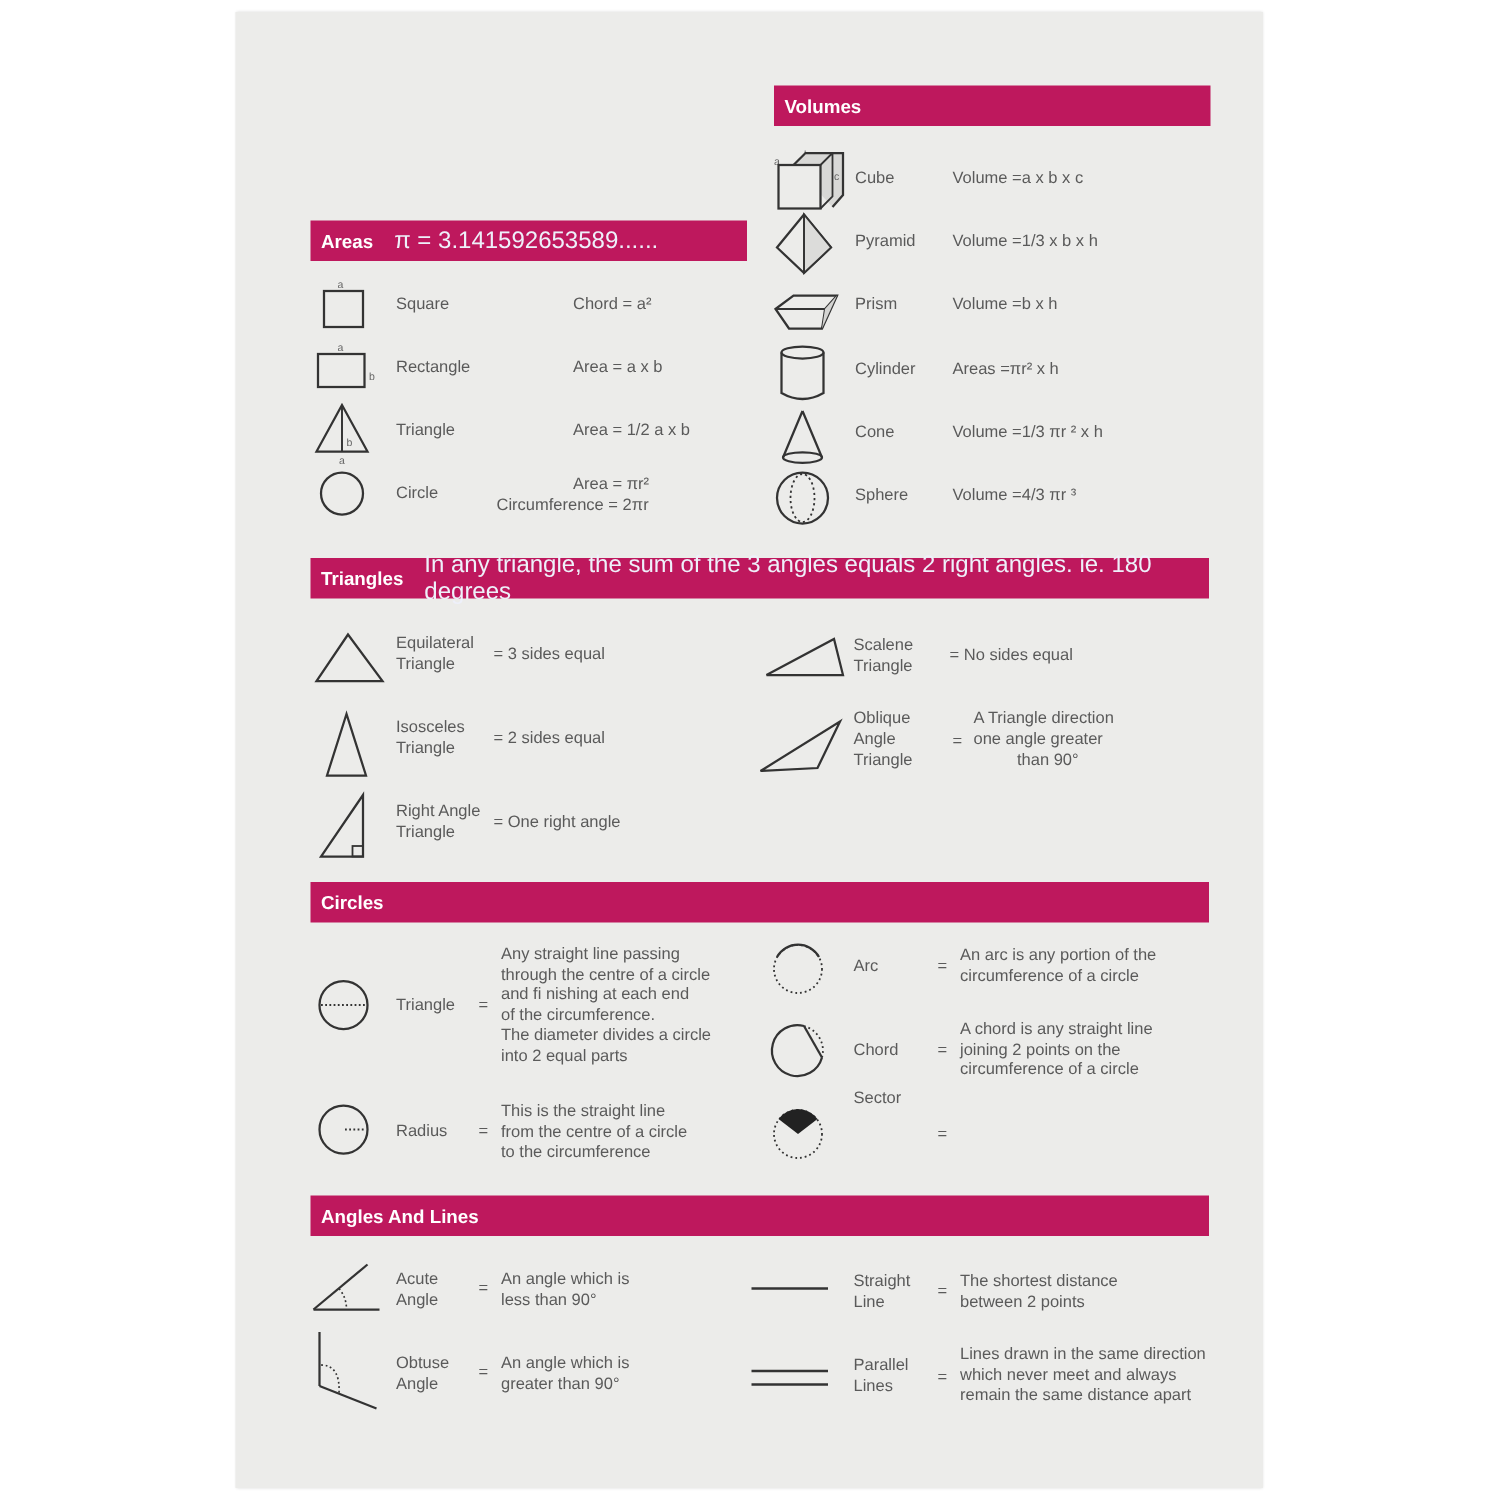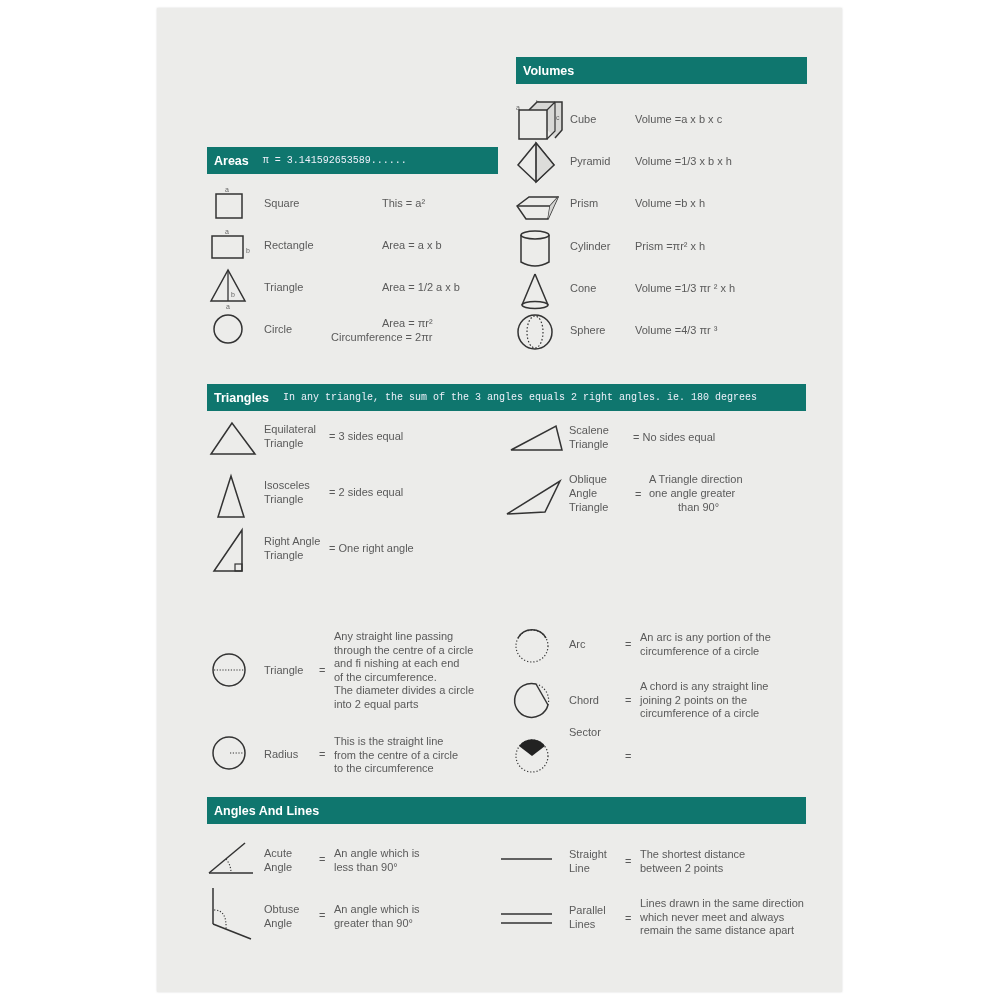--- a/index.html
+++ b/index.html
@@ -5,25 +5,25 @@
   * { box-sizing: border-box; margin: 0; padding: 0; }
   html, body { width: 1000px; height: 1000px; background: #ffffff; overflow: hidden; }
   body { position: relative; font-family: "Liberation Sans", sans-serif; color: #555; }
   .sheet {
     position: absolute; left: 157px; top: 8px; width: 685px; height: 984px;
     background: #ececea;
     box-shadow: 0 0 2px rgba(0,0,0,0.15);
   }
   .abs { position: absolute; }
   .bar {
-    position: absolute; background: #0f766e; color: #fff; height: 27px;
+    position: absolute; background: #be185d; color: #fff; height: 27px;
     display: flex; align-items: center; padding-left: 7px; font-size: 12px;
   }
   .bar .title { font-weight: bold; font-size: 12.5px; margin-right: 14px; }
-  .bar .note { font-size: 10px; color: #eef0fa; font-family: Liberation Mono, monospace; }
+  .bar .note { font-size: 16px; color: #eef0fa; }
   .t { position: absolute; font-size: 11px; color: #5a5a5a; line-height: 13.5px; white-space: nowrap; }
   .logo { position: absolute; left: 53px; top: 44px; display: flex; align-items: center; }
   .logo-text { font-size: 31px; font-weight: bold; color: #3d5cb3; letter-spacing: -0.3px; }
   svg { position: absolute; overflow: visible; }
   .eq { position: absolute; font-size: 11px; color: #5a5a5a; }
 </style>
 </head>
 <body>
 
 <div class="sheet">
@@ -32,21 +32,21 @@
   <div class="bar" style="left:50px; top:139px; width:291px;">
     <span class="title">Areas</span>
     <span class="note">π = 3.141592653589......</span>
   </div>
 
   <svg style="left:58px;top:178px;" width="30" height="32">
     <text x="10" y="6" font-size="7" fill="#666" font-family="Liberation Sans, sans-serif">a</text>
     <rect x="1" y="8" width="26" height="24" fill="none" stroke="#333" stroke-width="1.5"></rect>
   </svg>
   <span class="t" style="left:107px;top:189px;">Square</span>
-  <span class="t" style="left:225px;top:189px;">This = a²</span>
+  <span class="t" style="left:225px;top:189px;">Chord = a²</span>
 
   <svg style="left:54px;top:220px;" width="42" height="32">
     <text x="14" y="6" font-size="7" fill="#666" font-family="Liberation Sans, sans-serif">a</text>
     <rect x="1" y="8" width="31" height="22" fill="none" stroke="#333" stroke-width="1.5"></rect>
     <text x="35" y="25" font-size="7" fill="#666" font-family="Liberation Sans, sans-serif">b</text>
   </svg>
   <span class="t" style="left:107px;top:231px;">Rectangle</span>
   <span class="t" style="left:225px;top:231px;">Area = a x b</span>
 
   <svg style="left:52px;top:260px;" width="40" height="42">
@@ -94,37 +94,37 @@
     <path d="M35 12 L43 3 L33 25 Z" fill="#d4d4d2"></path>
   </svg>
   <span class="t" style="left:413px;top:189px;">Prism</span>
   <span class="t" style="left:478px;top:189px;">Volume =b x h</span>
 
   <svg style="left:362px;top:222px;" width="36" height="40">
     <ellipse cx="16" cy="5" rx="14" ry="4" fill="none" stroke="#333" stroke-width="1.5"></ellipse>
     <path d="M2 5 L2 32 Q16 40 30 32 L30 5" fill="none" stroke="#333" stroke-width="1.5"></path>
   </svg>
   <span class="t" style="left:413px;top:232px;">Cylinder</span>
-  <span class="t" style="left:478px;top:232px;">Prism =πr² x h</span>
+  <span class="t" style="left:478px;top:232px;">Areas =πr² x h</span>
 
   <svg style="left:362px;top:264px;" width="36" height="40">
     <path d="M16 2 L3 33 M16 2 L29 33" fill="none" stroke="#333" stroke-width="1.5"></path>
     <ellipse cx="16" cy="33" rx="13" ry="3.5" fill="none" stroke="#333" stroke-width="1.5"></ellipse>
   </svg>
   <span class="t" style="left:413px;top:274px;">Cone</span>
   <span class="t" style="left:478px;top:274px;">Volume =1/3 πr ² x h</span>
 
   <svg style="left:360px;top:306px;" width="38" height="38">
     <circle cx="18" cy="18" r="17" fill="none" stroke="#333" stroke-width="1.5"></circle>
     <ellipse cx="18" cy="18" rx="8" ry="16" fill="none" stroke="#333" stroke-width="1.2" stroke-dasharray="1.5 2"></ellipse>
   </svg>
   <span class="t" style="left:413px;top:316px;">Sphere</span>
   <span class="t" style="left:478px;top:316px;">Volume =4/3 πr ³</span>
 
-  <div class="bar" style="left:50px; top:364px; width:599px;margin-top:12px;">
+  <div class="bar" style="left:50px; top:364px; width:599px;">
     <span class="title">Triangles</span>
     <span class="note">In any triangle, the sum of the 3 angles equals 2 right angles. ie. 180 degrees</span>
   </div>
 
   <svg style="left:52px;top:413px;" width="48" height="36">
     <path d="M23 2 L2 33 L46 33 Z" fill="none" stroke="#333" stroke-width="1.5"></path>
   </svg>
   <span class="t" style="left:107px;top:415px;">Equilateral</span>
   <span class="t" style="left:107px;top:429px;">Triangle</span>
   <span class="t" style="left:172px;top:422px;">= 3 sides equal</span>
@@ -155,20 +155,23 @@
     <path d="M2 36 L55 3 L40 34 Z" fill="none" stroke="#333" stroke-width="1.5"></path>
   </svg>
   <span class="t" style="left:412px;top:465px;">Oblique</span>
   <span class="t" style="left:412px;top:479px;">Angle</span>
   <span class="t" style="left:412px;top:493px;">Triangle</span>
   <span class="eq t" style="left:478px;top:480px;">=</span>
   <span class="t" style="left:492px;top:465px;">A Triangle direction</span>
   <span class="t" style="left:492px;top:479px;">one angle  greater</span>
   <span class="t" style="left:492px;top:493px;margin-left:29px;">than 90°</span>
 
+  <div class="bar" style="left:50px; top:580px; width:599px;">
+    <span class="title">Circles</span>
+  </div>
 
   <svg style="left:55px;top:645px;" width="36" height="36">
     <circle cx="17" cy="17" r="16" fill="none" stroke="#333" stroke-width="1.5"></circle>
     <line x1="2" y1="17" x2="32" y2="17" stroke="#333" stroke-width="1.2" stroke-dasharray="1.2 1.6"></line>
   </svg>
   <span class="t" style="left:107px;top:656px;">Triangle</span>
   <span class="t" style="left:162px;top:656px;">=</span>
   <div class="abs" style="left:177px;top:622px;">
     <div class="t" style="position:relative;">Any straight line passing</div>
     <div class="t" style="position:relative;">through the centre of a circle</div>

